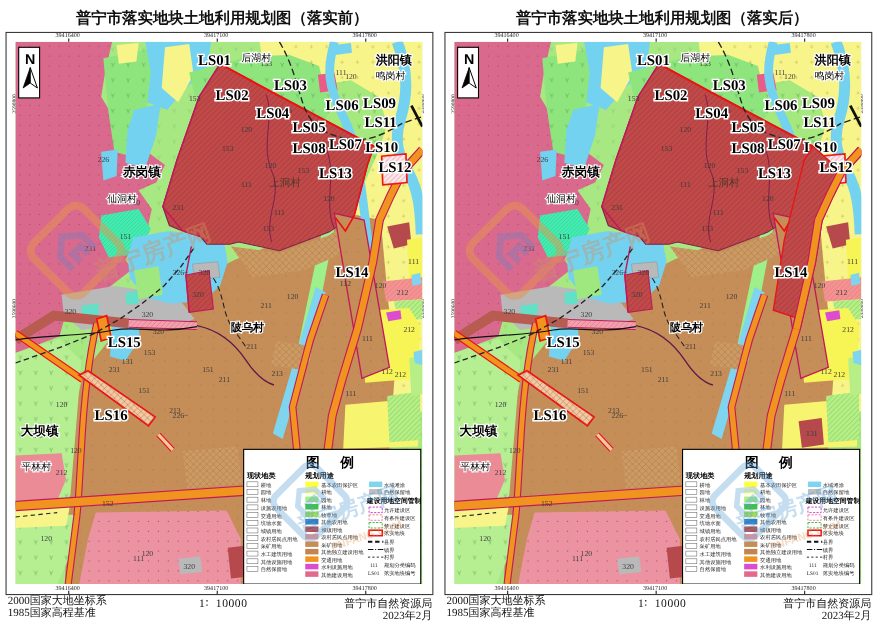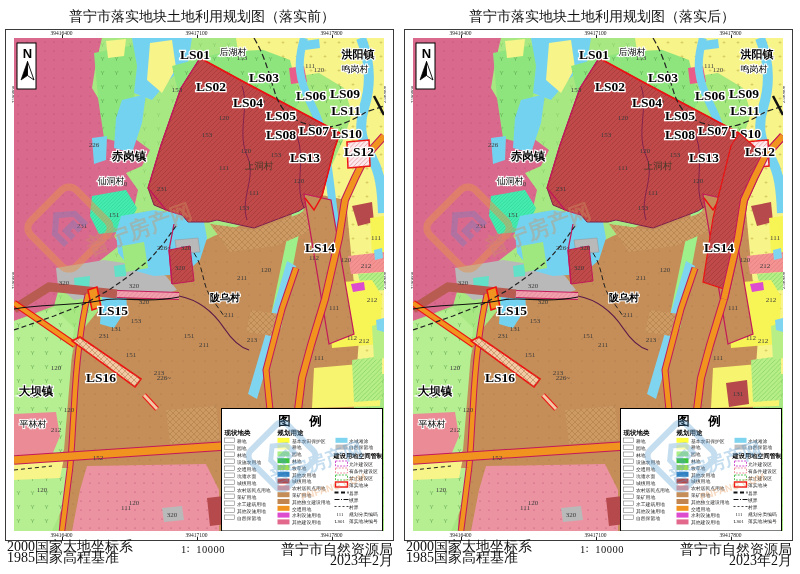--- a/index.html
+++ b/index.html
@@ -1,21 +1,21 @@
 <!DOCTYPE html>
 <html><head><meta charset="utf-8">
 <style>
 html,body{margin:0;padding:0;width:800px;height:574px;background:#fff;overflow:hidden;
  font-family:"Liberation Serif",serif;}
-.title{position:absolute;top:8px;width:398px;text-align:center;font-size:14px;font-weight:normal;color:#111;letter-spacing:0px;}
+.title{position:absolute;top:8px;width:398px;text-align:center;font-size:14px;font-weight:bold;color:#111;letter-spacing:0px;}
 .frame{position:absolute;top:29px;width:387px;height:510px;border:1.5px solid #3a3a3a;}
 .coord{position:absolute;font-size:5.5px;color:#222;font-family:"Liberation Serif",serif;transform:translateX(-50%);}
 .vcoord{position:absolute;font-size:5px;color:#222;transform:rotate(-90deg);}
 .tick{position:absolute;width:1px;height:3px;background:#222;}
-.bt{position:absolute;font-size:14px;color:#111;line-height:11px;}
+.bt{position:absolute;font-size:10px;color:#111;line-height:11px;}
 .mapsvg{position:absolute;left:8.5px;top:7.5px;}
 </style></head>
 <body>
 <svg width="0" height="0" style="position:absolute">
     <defs>
 <pattern id="pdot" width="9" height="9" patternUnits="userSpaceOnUse">
         <circle cx="4" cy="4" r="0.6" fill="#b4476b"></circle>
       </pattern>
 <pattern id="ptree" width="14" height="14" patternUnits="userSpaceOnUse">
         <path d="M3,5 L4.5,7.5 L6,5 M4.5,7.5 L4.5,9" stroke="#44913f" stroke-width="0.4" fill="none"></path>

